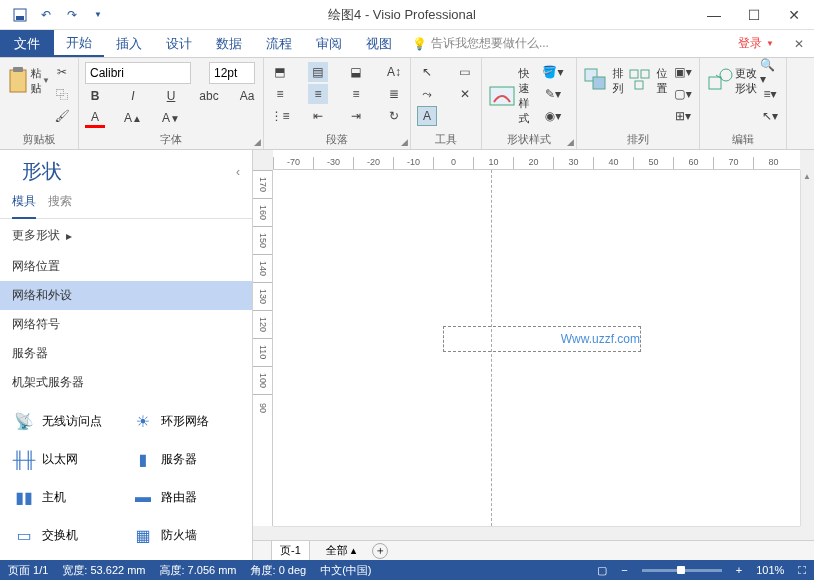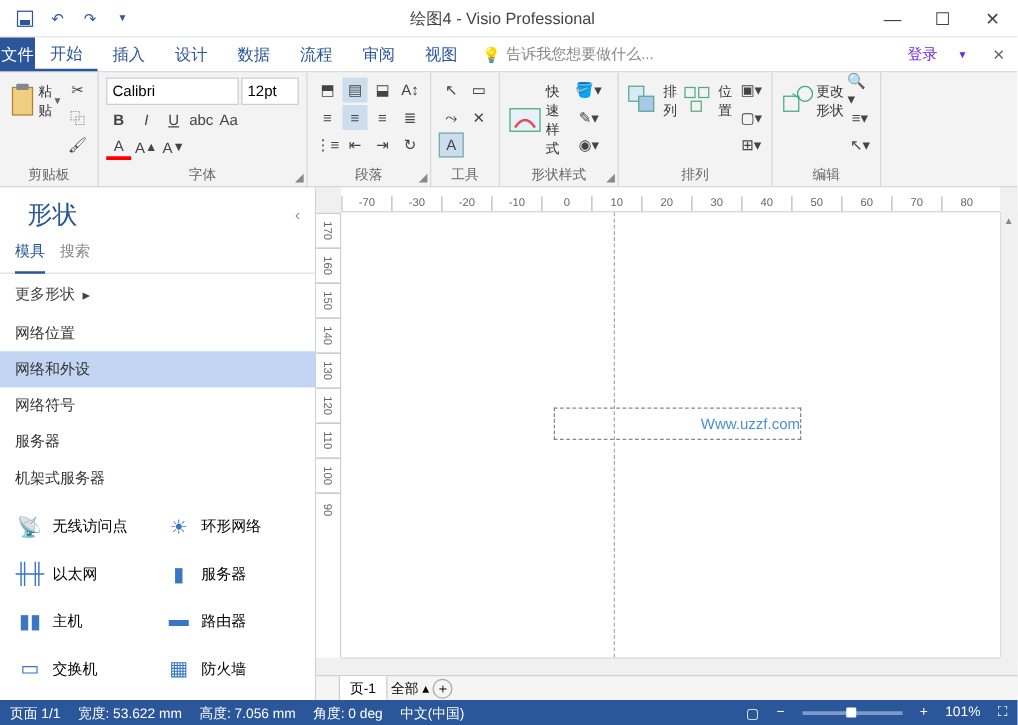--- a/index.html
+++ b/index.html
@@ -4,37 +4,37 @@
 <style>
 * { margin: 0; padding: 0; box-sizing: border-box; font-family: "Segoe UI", "Microsoft YaHei", sans-serif; }
 body { width: 814px; height: 580px; background: #fff; overflow: hidden; font-size: 12px; }
 .titlebar { height: 30px; background: #fff; display: flex; align-items: center; border-bottom: 1px solid #e0e0e0; }
 .qat { display: flex; align-items: center; gap: 2px; padding-left: 8px; }
 .qat-btn { width: 24px; height: 24px; display: flex; align-items: center; justify-content: center; color: #2b579a; cursor: pointer; }
 .title-text { flex: 1; text-align: center; color: #444; font-size: 13px; }
 .win-controls { display: flex; }
 .win-btn { width: 40px; height: 30px; display: flex; align-items: center; justify-content: center; color: #444; cursor: pointer; font-size: 14px; }
 .tabbar { height: 28px; background: #fff; display: flex; align-items: stretch; border-bottom: 1px solid #d0d0d0; }
-.file-tab { background: #2b579a; color: #fff; padding: 0 1px; display: flex; align-items: center; font-size: 13px; }
+.file-tab { background: #2b579a; color: #fff; padding: 0 14px; display: flex; align-items: center; font-size: 13px; }
 .tab { padding: 0 12px; display: flex; align-items: center; color: #2b579a; font-size: 13px; cursor: pointer; }
 .tab.active { border-bottom: 2px solid #2b579a; }
 .tellme { display: flex; align-items: center; color: #888; gap: 4px; margin-left: 8px; }
-.login { margin-left: auto; padding: 0 10px; display: flex; align-items: center; color: #6d28d9; gap: 16px; }
+.login { margin-left: auto; padding: 0 10px; display: flex; align-items: center; color: #ef4444; gap: 4px; }
 .close-ribbon { padding: 0 10px; display: flex; align-items: center; color: #666; }
 .ribbon { height: 92px; background: #f3f3f3; display: flex; border-bottom: 1px solid #d0d0d0; }
 .group { border-right: 1px solid #d8d8d8; padding: 4px 6px 2px; display: flex; flex-direction: column; }
 .group-body { flex: 1; display: flex; align-items: flex-start; }
 .group-label { text-align: center; font-size: 11px; color: #666; padding-top: 2px; }
 .glcorner { position: absolute; right: 2px; bottom: 2px; font-size: 9px; color: #888; }
 .grouprel { position: relative; }
 .big-btn { display: flex; align-items: center; width: 44px; padding-top: 2px; cursor: pointer; }
 .big-icon { width: 28px; height: 28px; display: flex; align-items: center; justify-content: center; }
 .big-lbl { font-size: 11px; color: #333; margin-top: 2px; text-align: center; }
 .col { display: flex; flex-direction: column; gap: 2px; }
-.row { display: flex; align-items: center; gap: 2px; }
+.row { display: flex; align-items: center; gap: 18px; }
 .sbtn { width: 20px; height: 20px; display: flex; align-items: center; justify-content: center; color: #444; cursor: pointer; font-size: 12px; }
 .font-sel { height: 22px; border: 1px solid #ccc; background: #fff; font-size: 12px; padding: 0 4px; }
 .font-name { width: 106px; }
 .font-size { width: 46px; }
 .shapes-panel { position: absolute; top: 150px; left: 0; width: 253px; bottom: 20px; background: #fff; border-right: 1px solid #d0d0d0; display: flex; flex-direction: column; }
 .shapes-hdr { display: flex; align-items: center; justify-content: space-between; padding: 8px 12px 4px; }
 .shapes-title { font-size: 20px; color: #2b579a; margin-left: 10px; }
 .shapes-tabs { display: flex; gap: 12px; padding: 4px 12px 8px; font-size: 12px; color: #888; border-bottom: 1px solid #e0e0e0; }
 .shapes-tabs .active { color: #2b579a; border-bottom: 2px solid #2b579a; padding-bottom: 4px; margin-bottom: -9px; }
 .cat-hdr { padding: 8px 12px; font-size: 12px; color: #444; display: flex; align-items: center; gap: 6px; }
@@ -47,21 +47,21 @@
 .ruler-h { position: absolute; top: 0; left: 20px; right: 14px; height: 20px; background: #fff; border-bottom: 1px solid #ccc; display: flex; font-size: 9px; color: #666; align-items: flex-end; overflow: hidden; }
 .ruler-h span { width: 40px; flex-shrink: 0; text-align: center; border-left: 1px solid #bbb; padding-bottom: 2px; }
 .ruler-v { position: absolute; top: 20px; left: 0; width: 20px; bottom: 14px; background: #fff; border-right: 1px solid #ccc; display: flex; flex-direction: column; font-size: 9px; color: #666; overflow: hidden; }
 .ruler-v span { height: 28px; display: flex; align-items: center; justify-content: center; border-top: 1px solid #bbb; writing-mode: vertical-rl; }
 .canvas { position: absolute; top: 20px; left: 20px; right: 14px; bottom: 14px; background: #fff; }
 .selbox { position: absolute; top: 156px; left: 170px; width: 198px; height: 26px; border: 1px dashed #888; display: flex; align-items: center; justify-content: flex-end; color: #4a90d9; font-size: 12px; }
 .vguide { position: absolute; top: 0; bottom: 0; left: 218px; border-left: 1px dashed #aaa; }
 .vscroll { position: absolute; top: 20px; right: 0; width: 14px; bottom: 14px; background: #f0f0f0; border-left: 1px solid #ddd; }
 .vscroll::after { content: "▲"; position: absolute; top: 2px; left: 2px; font-size: 8px; color: #888; }
 .hscroll { position: absolute; bottom: 0; left: 20px; right: 14px; height: 14px; background: #f0f0f0; border-top: 1px solid #ddd; }
-.sheet-tabs { position: absolute; left: 253px; right: 0; bottom: 20px; height: 20px; background: #f5f5f5; border-top: 1px solid #d0d0d0; display: flex; align-items: center; padding-left: 18px; gap: 3px; font-size: 11px; }
+.sheet-tabs { position: absolute; left: 253px; right: 0; bottom: 20px; height: 20px; background: #f5f5f5; border-top: 1px solid #d0d0d0; display: flex; align-items: center; padding-left: 18px; gap: 16px; font-size: 11px; }
 .sheet-tab { padding: 2px 8px; border: 1px solid #ccc; border-top: none; background: #fff; }
 .statusbar { position: absolute; bottom: 0; left: 0; right: 0; height: 20px; background: #2b579a; color: #fff; display: flex; align-items: center; font-size: 11px; padding: 0 8px; gap: 14px; }
 .statusbar .spacer { flex: 1; }
 .zoom-slider { width: 80px; height: 3px; background: #7a9cc6; position: relative; }
 .zoom-slider::after { content: ""; position: absolute; left: 44%; top: -3px; width: 8px; height: 8px; background: #fff; border-radius: 1px; }
 svg { display: block; }
 </style>
 </head>
 <body>
 

